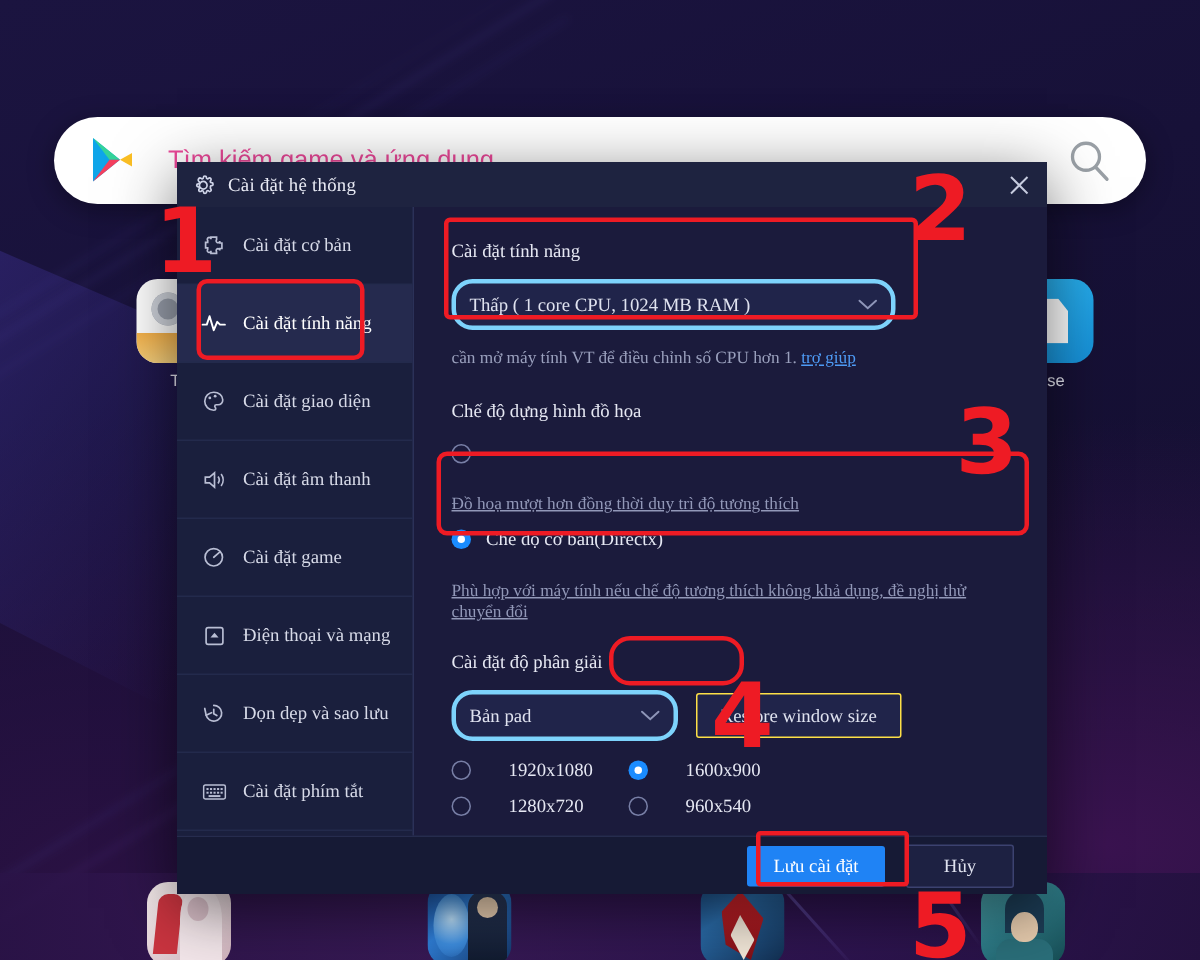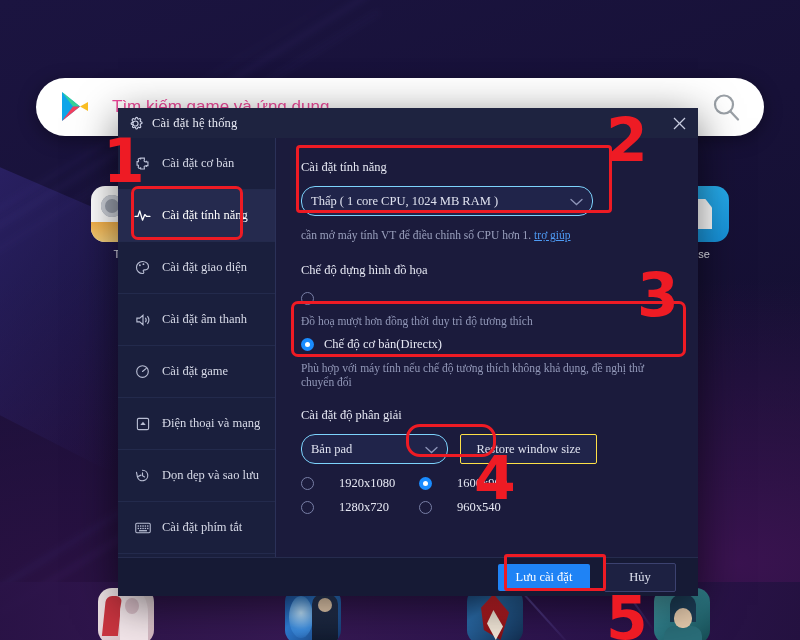--- a/index.html
+++ b/index.html
@@ -95,34 +95,34 @@
   .side-item{height:51px;display:flex;align-items:center;padding-left:16px;cursor:pointer;
     border-bottom:1px solid #232a4c;position:relative;}
   .side-item .sico{width:17px;height:17px;flex:0 0 auto;display:flex;align-items:center;justify-content:center;
     color:#b9bed4;}
   .side-item .slbl{margin-left:11px;font-size:12.5px;color:#d7dae8;white-space:nowrap;}
   .side-item.active{background:#252a4e;}
   .side-item.active .slbl{color:#ffffff;}
 
   #content{flex:1;position:relative;padding:22px 0 0 25px;}
   .sec-title{font-size:12.5px;color:#e6e8f3;}
-  .dropdown{margin-top:11px;width:290px;height:28px;border:1px solid #7dd3fc;background:#20244a;
+  .dropdown{margin-top:11px;width:290px;height:28px;border:3px solid #7dd3fc;background:#20244a;
     border-radius:14px;display:flex;align-items:center;cursor:pointer;}
   .dropdown .dval{flex:1;margin-left:9px;font-size:12.5px;color:#dfe2ef;white-space:nowrap;}
   .dropdown .chev{margin-right:9px;color:#8e95b8;}
   .hint{margin-top:13px;font-size:11.5px;color:#9aa0bd;}
   .hint a{color:#4e9bf5;text-decoration:underline;}
 
   .radio-row{display:flex;align-items:center;margin-top:12px;cursor:pointer;}
   .radio{width:13px;height:13px;border-radius:50%;border:1px solid #787fa6;flex:0 0 auto;
     box-sizing:border-box;background:transparent;position:relative;}
   .radio.on{border:none;background:#1a8cff;}
   .radio.on::after{content:"";position:absolute;left:4px;top:4px;width:5px;height:5px;border-radius:50%;background:#fff;}
   .radio-row .rlbl{margin-left:10px;font-size:12.5px;color:#e6e8f3;white-space:nowrap;}
-  .sub{margin-top:9px;margin-left:0;font-size:11.5px;color:#9298b8;line-height:14px;max-width:360px;}
+  .sub{margin-top:20px;margin-left:0;font-size:11.5px;color:#9298b8;line-height:14px;max-width:360px;text-decoration:underline;}
 
   .res-grid{margin-top:12px;width:310px;}
   .res-line{display:flex;margin-top:9px;}
   .res-opt{display:flex;align-items:center;cursor:pointer;width:118px;gap:15px;}
   .res-opt .rl{margin-left:10px;font-size:12.5px;color:#e6e8f3;}
 
   #footer{height:38px;background:#161a35;border-top:1px solid #262c4e;display:flex;
     align-items:center;justify-content:flex-end;padding-right:22px;}
   .btn{height:27px;border-radius:2px;font-size:12.5px;display:flex;align-items:center;
     justify-content:center;cursor:pointer;}

